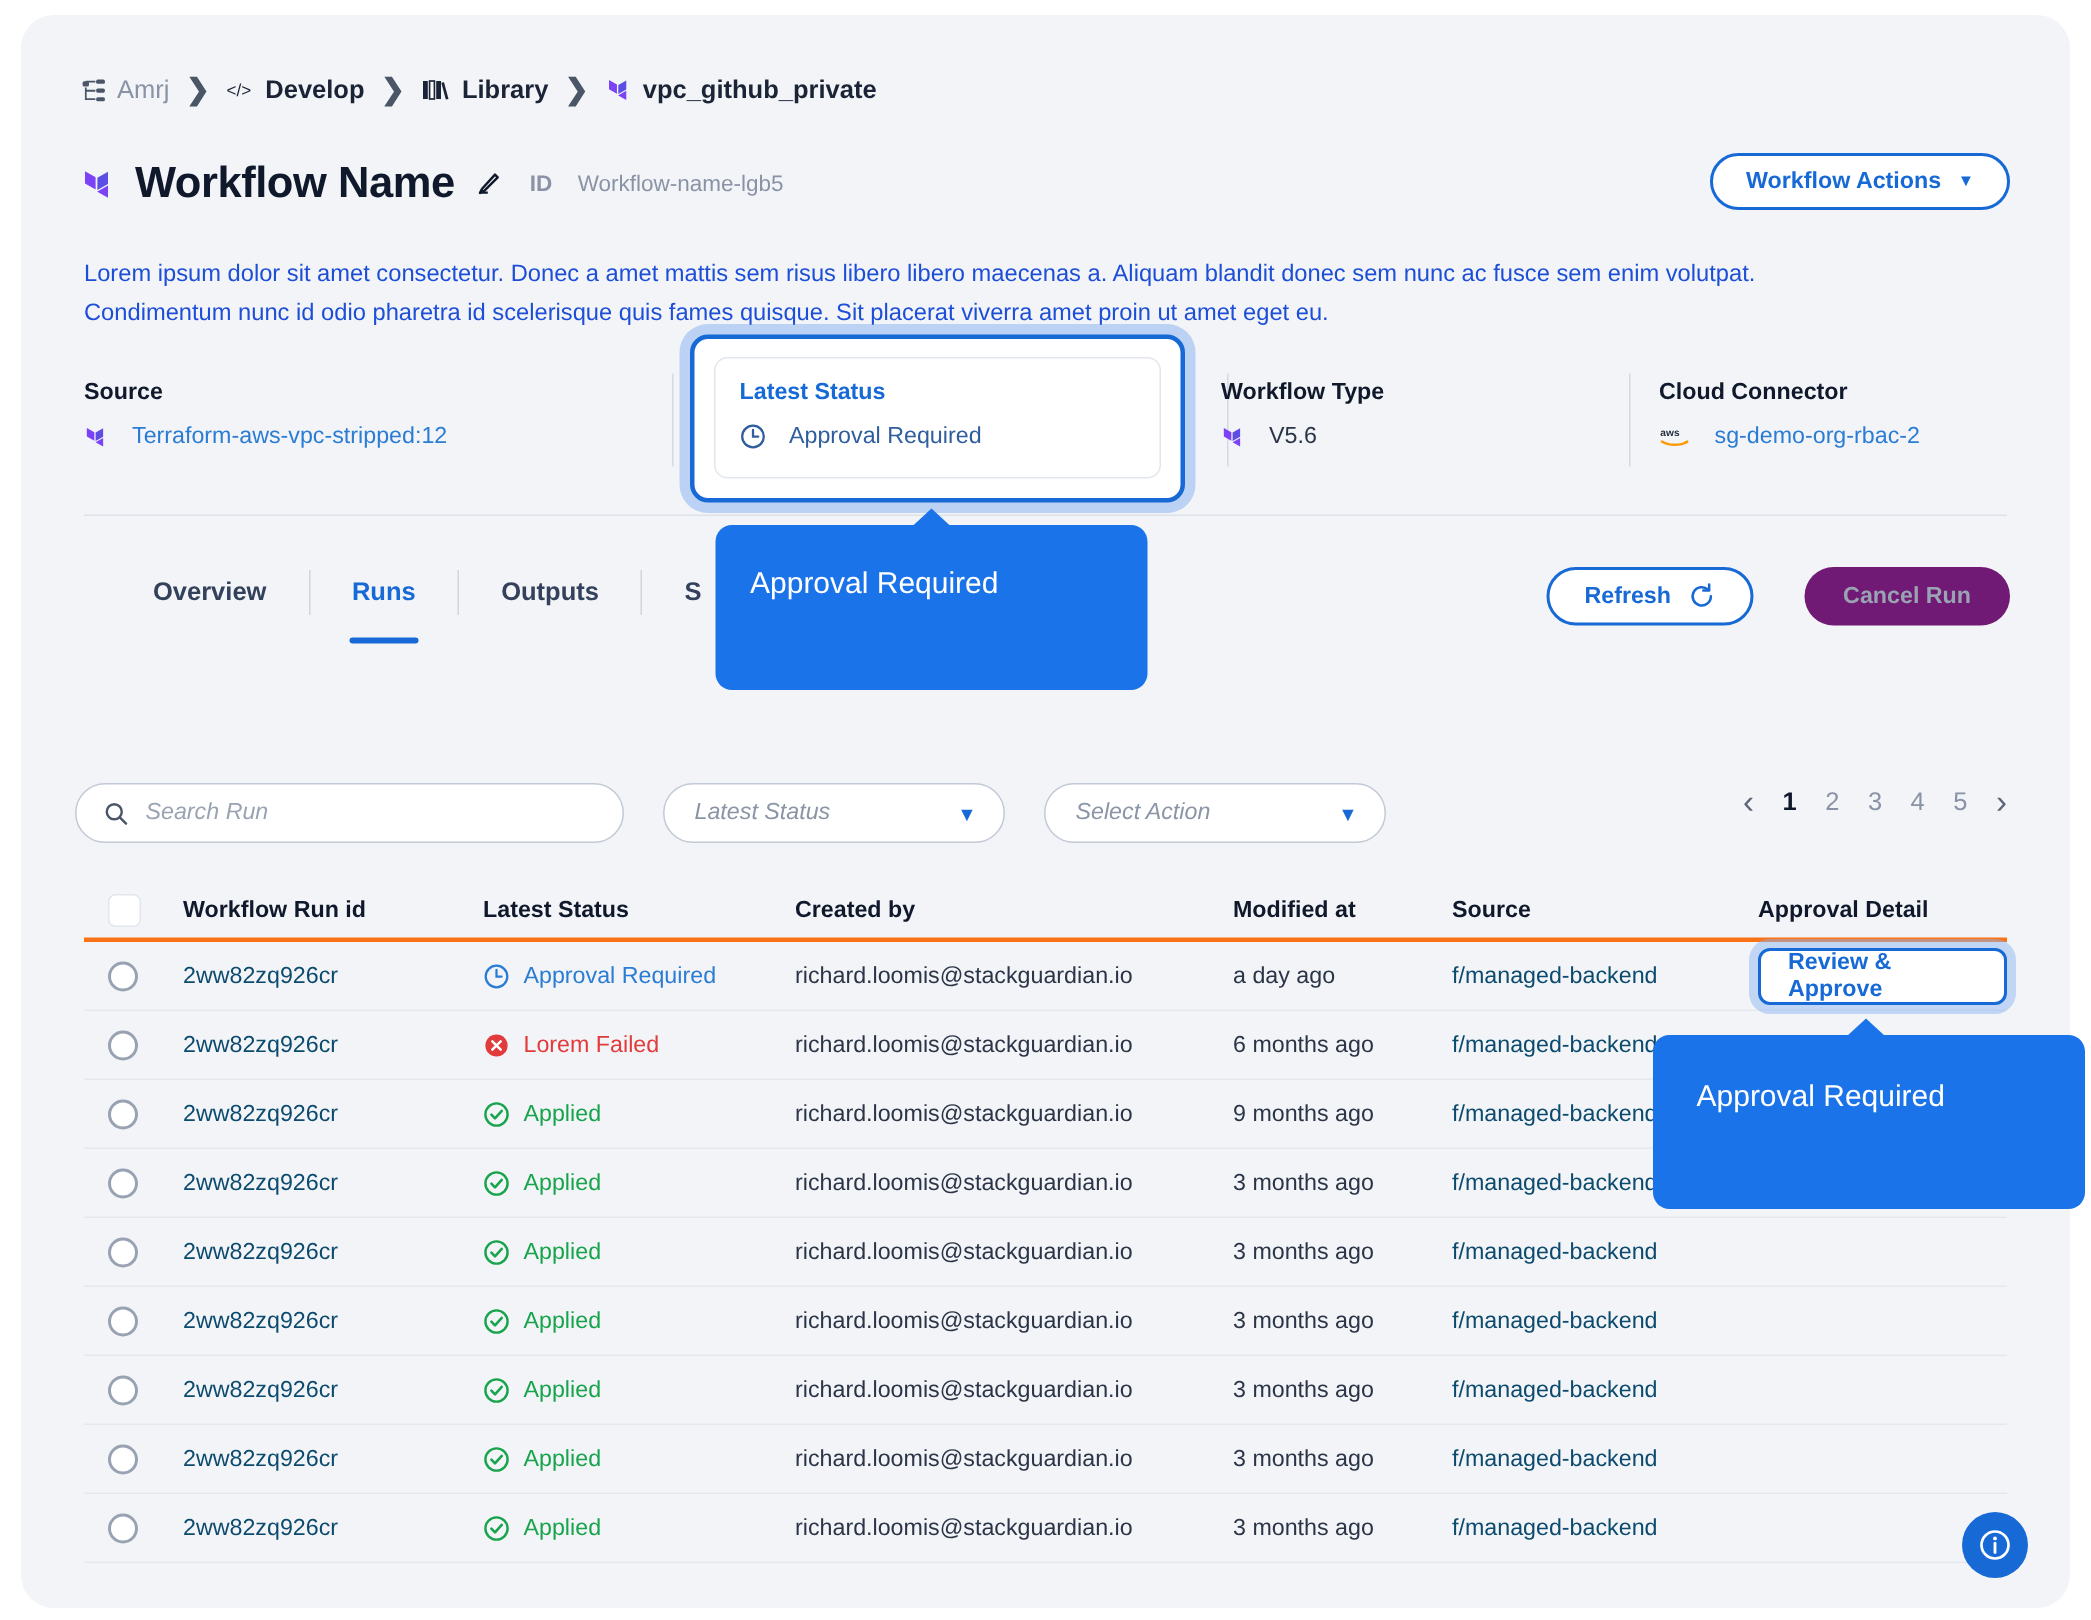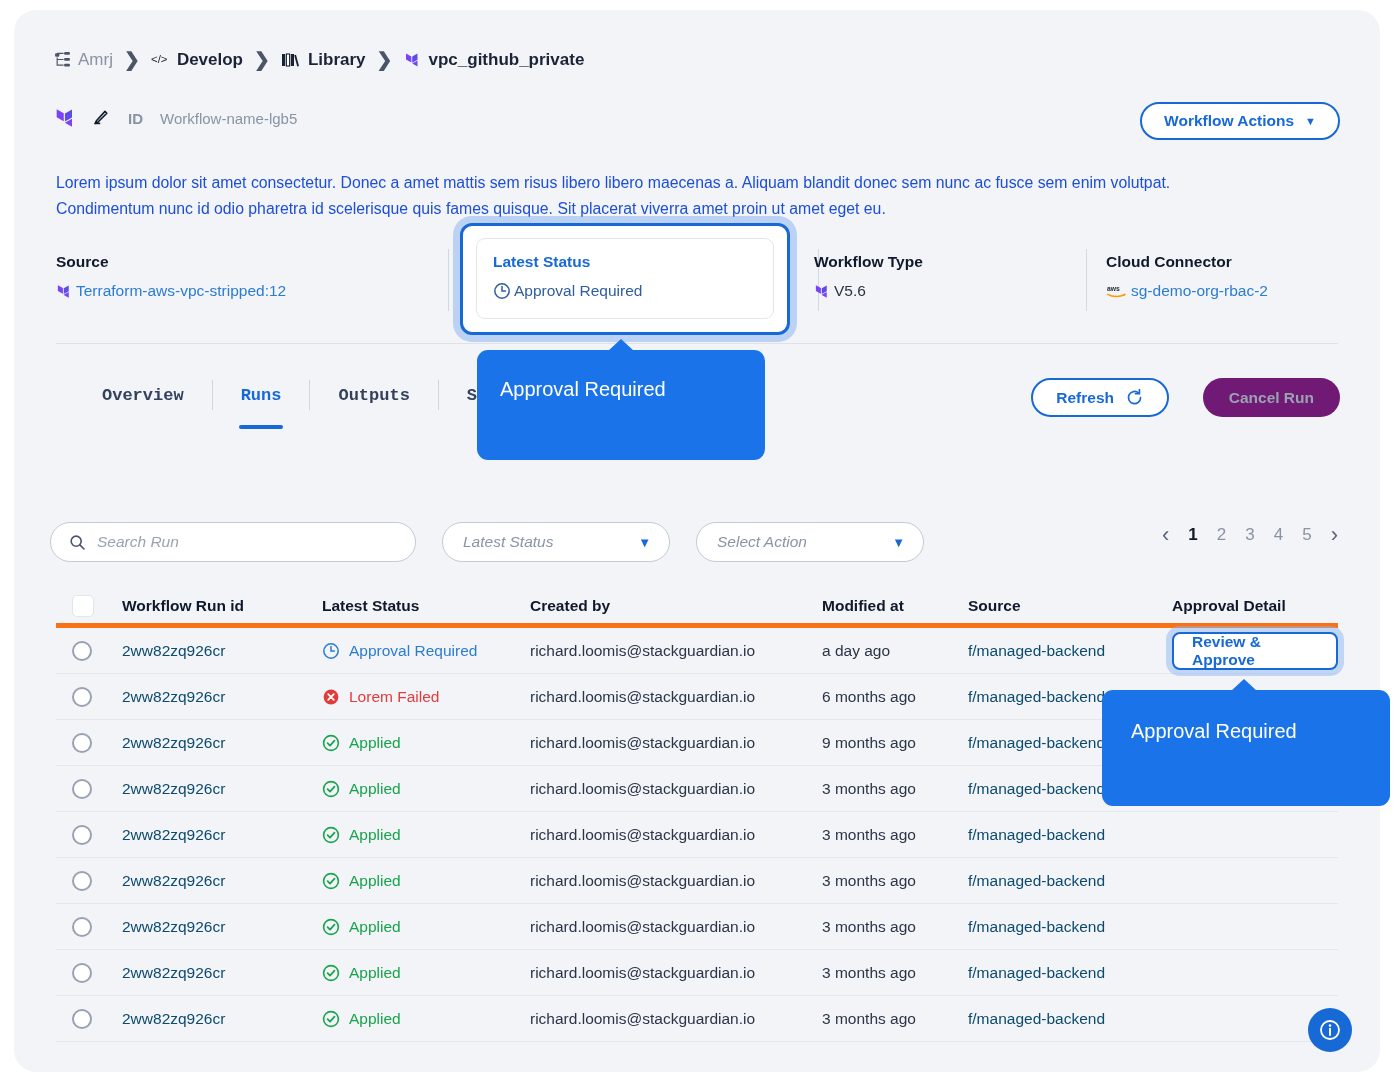--- a/index.html
+++ b/index.html
@@ -52,21 +52,21 @@
   
   .desc {
     position: absolute; left: 42px; top: 160px; width: 1210px;
     font-size: 15.8px; line-height: 26px; color: #1d4ed8;
   }
 
   
   .strip { position: absolute; left: 42px; top: 243px; width: 1280px; height: 88px; }
   .strip-col { position: absolute; top: 0; }
   .strip-label { font-size: 15.5px; font-weight: 700; color: #10192b; margin-bottom: 11px; }
-  .strip-val { display: flex; align-items: center; gap: 3px; font-size: 15.5px; color: #2b3547; text-align: center; }
+  .strip-val { display: flex; align-items: center; gap: 15px; font-size: 15.5px; color: #2b3547; text-align: center; }
   .strip-link { color: #2b7cd3; }
   .vdiv { position: absolute; top: -4px; width: 1px; height: 62px; background: #d3d9e2; }
 
   .status-hl {
     position: absolute; left: 404px; top: -30px;
     width: 330px; height: 112px;
     border: 3px solid #1769d6; border-radius: 12px;
     background: #ffffff;
     box-shadow: 0 0 0 7px rgba(120,168,240,0.45);
   }
@@ -77,21 +77,21 @@
   }
   .status-inner .strip-label { color: #1769d6; }
   .status-inner .strip-val { color: #2f5e9e; }
 
   .hr {
     position: absolute; left: 42px; top: 333px;
     width: 1282px; height: 1px; background: #dde2ea;
   }
 
   
-  .tabs { position: absolute; left: 60px; top: 370px; display: flex; align-items: center; font-family: Liberation Mono, monospace; }
+  .tabs { position: absolute; left: 60px; top: 370px; display: flex; align-items: center; }
   .tab {
     position: relative; padding: 0 28px; height: 30px;
     display: flex; align-items: center;
     font-size: 17px; font-weight: 700; color: #33415c; cursor: pointer;
   }
   .tab + .tab { border-left: 1px solid #cfd6e0; }
   .tab.active { color: #1769d6; }
   .tab.active::after {
     content: ""; position: absolute; left: 26px; right: 26px; bottom: -19px;
     height: 4px; background: #1769d6; border-radius: 2px;
@@ -151,21 +151,21 @@
   .pager .arrow { font-size: 22px; color: #5b6678; cursor: pointer; line-height: 1; }
   .pg { cursor: pointer; }
   .pg.active { color: #10192b; font-weight: 700; }
 
   
   .table { position: absolute; left: 42px; top: 578px; width: 1282px; }
   .trow {
     display: flex; align-items: center; height: 46px;
     border-bottom: 1px solid #e3e7ee;
   }
-  .trow.head { height: 40px; border-bottom: 5px solid #f97316; }
+  .trow.head { height: 40px; border-bottom: 3px solid #f97316; }
   .trow.head .cell { font-size: 15.5px; font-weight: 700; color: #10192b; }
   .cell { font-size: 15.5px; color: #2b3547; display: flex; align-items: center; }
   .c-sel { width: 66px; padding-left: 16px; }
   .c-id { width: 200px; }
   .c-status { width: 208px; gap: 9px; }
   .c-by { width: 292px; }
   .c-mod { width: 146px; }
   .c-src { width: 204px; }
   .c-appr { flex: 1; }
   .link { color: #0c4a6e; cursor: pointer; }
@@ -278,20 +278,21 @@
   </div>
 
   <div class="title-row">
     <span class="ico">
       <svg width="24" height="24" viewBox="0 0 18 18">
           <path d="M2 2.4l5.3 3v6.1L2 8.5z" fill="#7b42f6"></path>
           <path d="M8.2 5.6l5.3-3v6.1l-5.3 3z" fill="#5c4ee5"></path>
           <path d="M8.2 12.5l5.3-3v6.1l-5.3-3z" fill="#7b42f6"></path>
         </svg>
     </span>
+    <span class="title-text">Workflow Name</span>
     <span class="ico">
       <svg width="20" height="20" viewBox="0 0 20 20">
           <path d="M15 3.4l1.8 1.8-9 9L5 15.6l1.4-2.8z" stroke="#10192b" stroke-width="1.6" fill="none" stroke-linejoin="round"></path>
           <path d="M5.2 15.4h5" stroke="#10192b" stroke-width="1.6"></path>
         </svg>
     </span>
     <span class="id-key">ID</span>
     <span class="id-val">Workflow-name-lgb5</span>
   </div>
 

